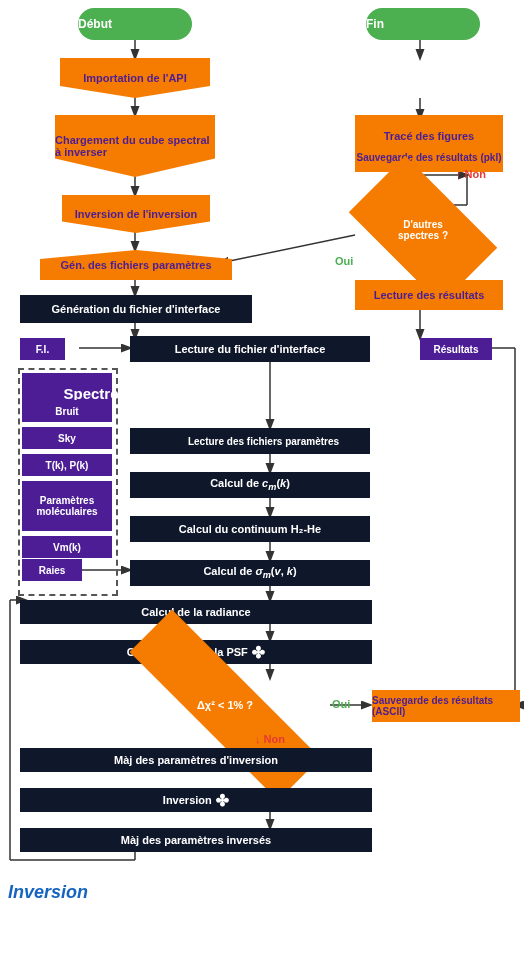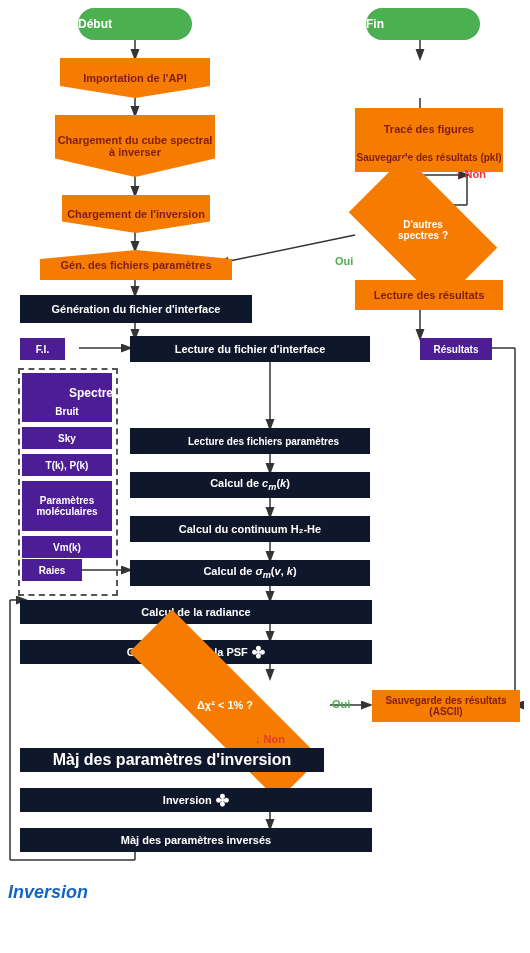--- a/index.html
+++ b/index.html
@@ -33,22 +33,21 @@
     .oval-green {
       background: #4CAF50;
       border-radius: 30px;
     }
 
     
     .arrow-box {
       display: flex;
       align-items: center;
       justify-content: center;
-      text-align: center;
-      color: #7f1d1d;
+      color: #4c1d95;
       font-weight: bold;
       position: absolute;
       background: #F57C00;
     }
 
     
     .diamond {
       position: absolute;
       display: flex;
       align-items: center;
@@ -242,21 +241,21 @@
 
   <div class="arrow-box pentagon-down" style="left:60px; top:58px; width:150px; height:40px;">
     <span style="font-size:11px;">Importation de l'API</span>
   </div>
 
   <div class="arrow-box pentagon-down" style="left:55px; top:115px; width:160px; height:62px; font-size:11px;">
     <span>Chargement du cube spectral à inverser</span>
   </div>
 
   <div class="arrow-box pentagon-down" style="left:62px; top:195px; width:148px; height:38px; font-size:11px;">
-    <span>Chargement de l'inversion</span>
+    <span>Inversion de l'inversion</span>
   </div>
 
   <div class="arrow-box pentagon-up" style="left:40px; top:250px; width:192px; height:30px; font-size:11px;">
     <span>Gén. des fichiers paramètres</span>
   </div>
 
   <div class="blue-rect" style="left:20px; top:295px; width:232px; height:28px; font-size:11px;">
     <span>Génération du fichier d'interface</span>
   </div>
 
@@ -268,21 +267,21 @@
     <span>Lecture du fichier d'interface</span>
   </div>
 
   <div class="gray-rect" style="left:420px; top:338px; width:72px; height:22px; font-size:10px;">
     <span>Résultats</span>
   </div>
 
   <div class="dashed-box" style="left:18px; top:368px; width:100px; height:228px;">
   </div>
 
-  <div class="gray-rect" style="left:22px; top:373px; width:90px; height:40px; font-size:12px;padding-left:48px;">
+  <div class="gray-rect" style="left:22px; top:373px; width:90px; height:40px; font-size:15px;padding-left:48px;">
     <span>Spectre</span>
   </div>
 
   <div class="gray-rect" style="left:22px; top:400px; width:90px; height:22px; font-size:10px;">
     <span>Bruit</span>
   </div>
 
   <div class="gray-rect" style="left:22px; top:427px; width:90px; height:22px; font-size:10px;">
     <span>Sky</span>
   </div>
@@ -337,34 +336,34 @@
 
   <div class="label-non" style="left:255px; top:733px;">
     <span style="color:#e53935;">↓</span>
     <span>Non</span>
   </div>
 
   <div class="arrow-box" style="left:372px; top:690px; width:148px; height:32px; font-size:10px;">
     <span>Sauvegarde des résultats (ASCII)</span>
   </div>
 
-  <div class="blue-rect" style="left:20px; top:748px; width:304px; height:24px; font-size:16px;">
+  <div class="blue-rect" style="left:20px; top:748px; width:352px; height:24px; font-size:11px;">
     <span>Màj des paramètres d'inversion</span>
   </div>
 
   <div class="blue-rect" style="left:20px; top:788px; width:352px; height:24px; font-size:11px;">
     <span>Inversion</span>
     <span class="plus-symbol">✤</span>
   </div>
 
   <div class="blue-rect" style="left:20px; top:828px; width:352px; height:24px; font-size:11px;">
     <span>Màj des paramètres inversés</span>
   </div>
 
-  <div class="arrow-box" style="left:355px; top:108px; width:148px; height:42px; font-size:11px;">
+  <div class="arrow-box" style="left:355px; top:115px; width:148px; height:42px; font-size:11px;">
     <span>Tracé des figures</span>
   </div>
 
   <div class="arrow-box" style="left:355px; top:142px; width:148px; height:30px; font-size:10px;">
     <span>Sauvegarde des résultats (pkI)</span>
   </div>
 
   <div class="diamond" style="left:358px; top:190px; width:130px; height:80px;">
     <div class="diamond-inner"></div>
     <span class="diamond-text" style="font-size:10px;">D'autres<br>spectres ?</span>

